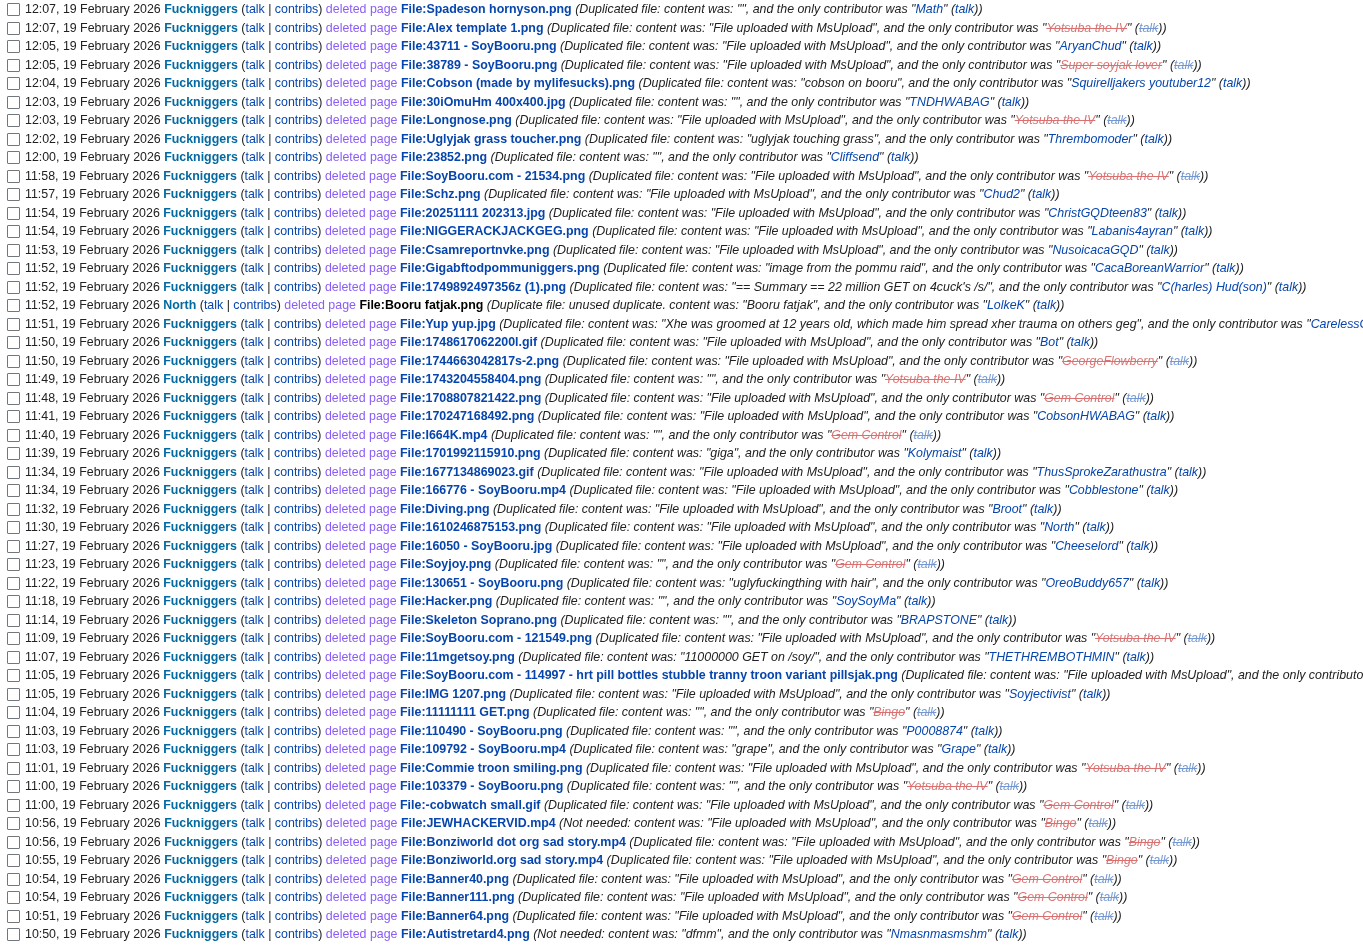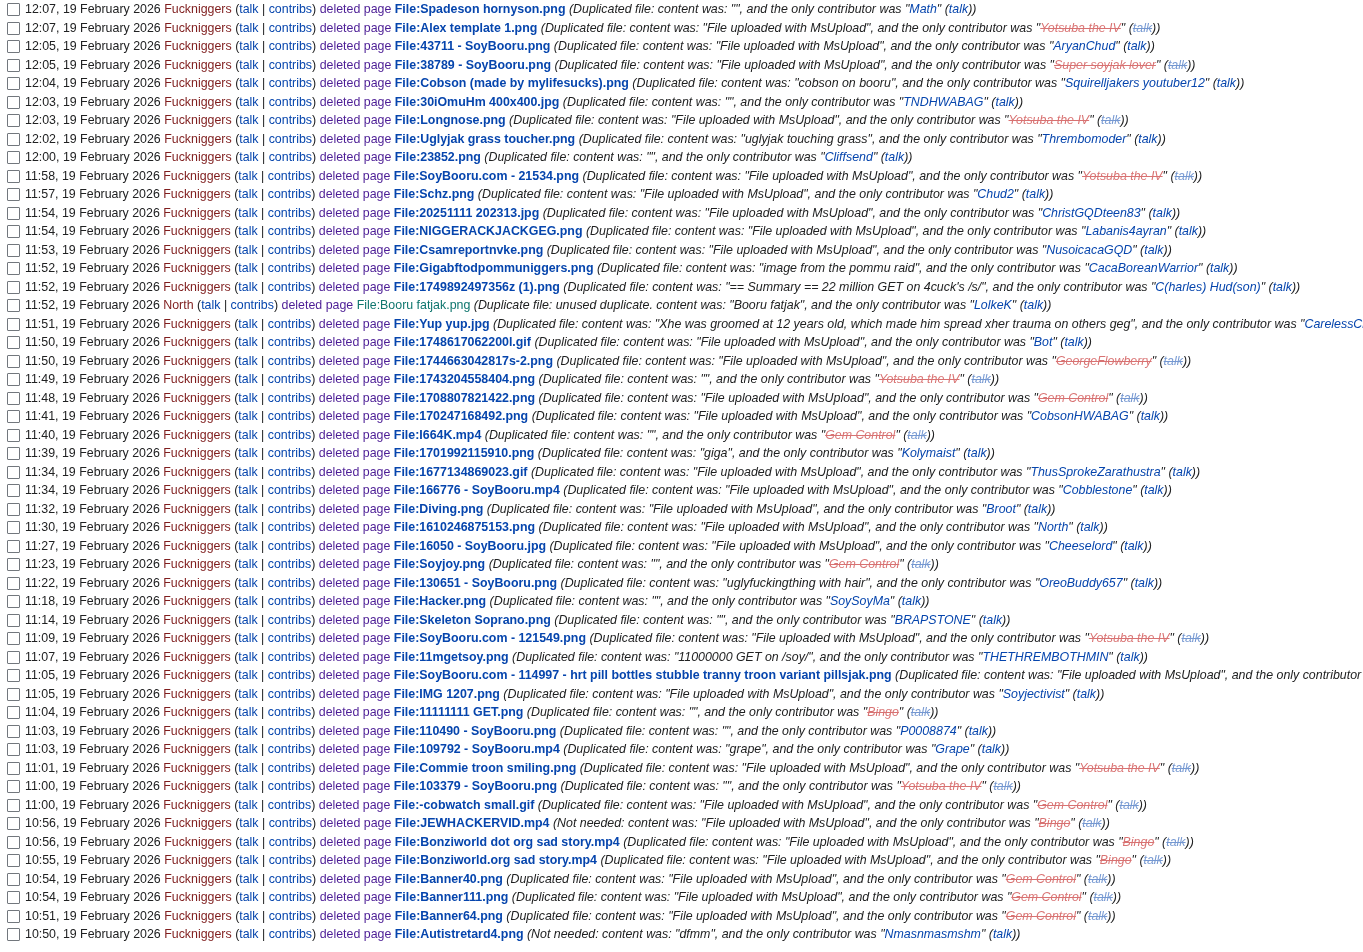--- a/index.html
+++ b/index.html
@@ -43,41 +43,41 @@
     overflow: hidden;
     text-overflow: clip;
   }
   .ts {
     color: #202122;
   }
   a {
     text-decoration: none;
   }
   .userlink {
-    color: #7f1d1d;
-    font-weight: normal;
+    color: #0369a1;
+    font-weight: bold;
   }
   .tools {
     color: #202122;
     text-align: center;
   }
   .tools a {
     color: #0645ad;
     font-weight: normal;
   }
   .plain {
-    color: #4c1d95;
+    color: #8b5cf6;
   }
   .pagelink {
     color: #0645ad;
     font-weight: bold;
   }
   .pagelink.redlink {
-    color: #0f766e;
-    font-weight: normal;
+    color: #000000;
+    font-weight: bold;
   }
   .comment {
     font-style: italic;
     color: #202122;
   }
   .comment a {
     color: #0645ad;
     font-style: italic;
   }
   .comment a.redlink {

